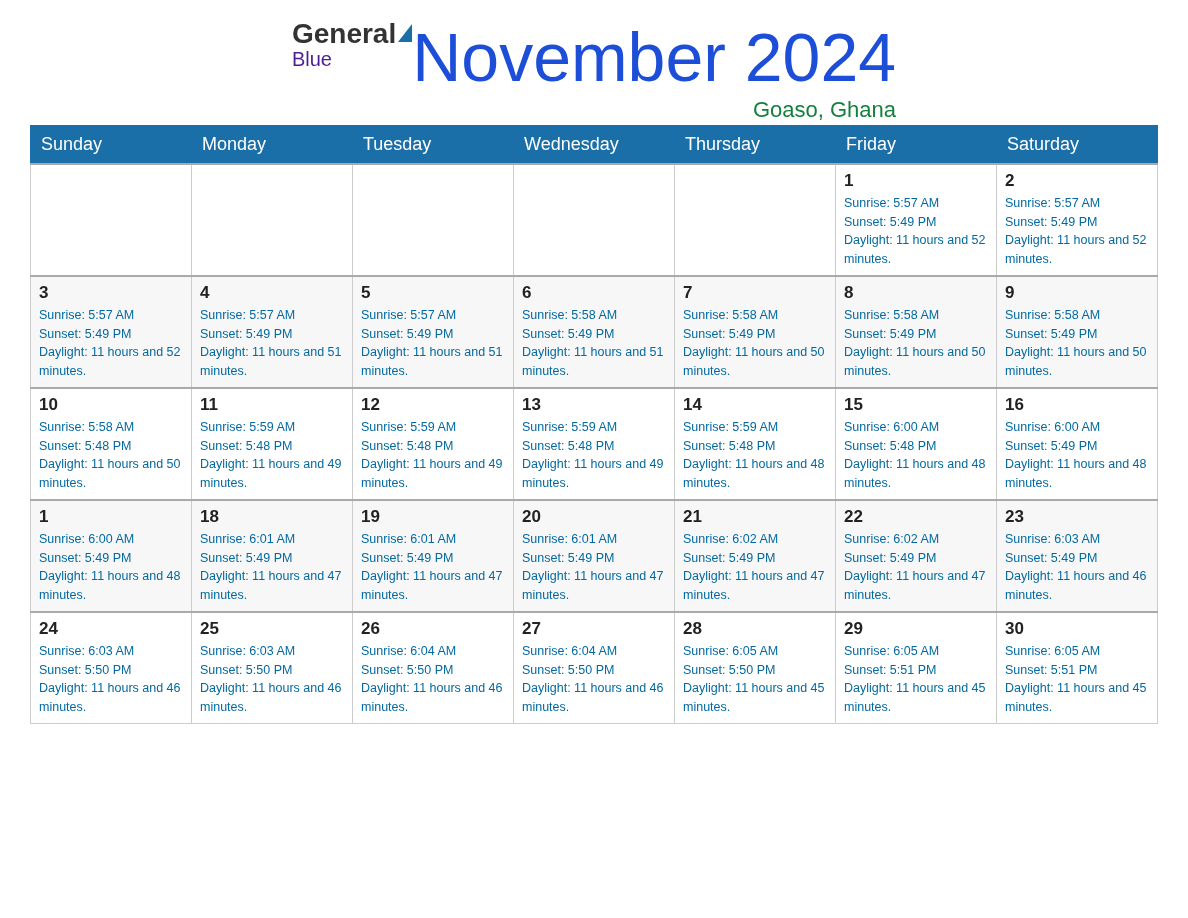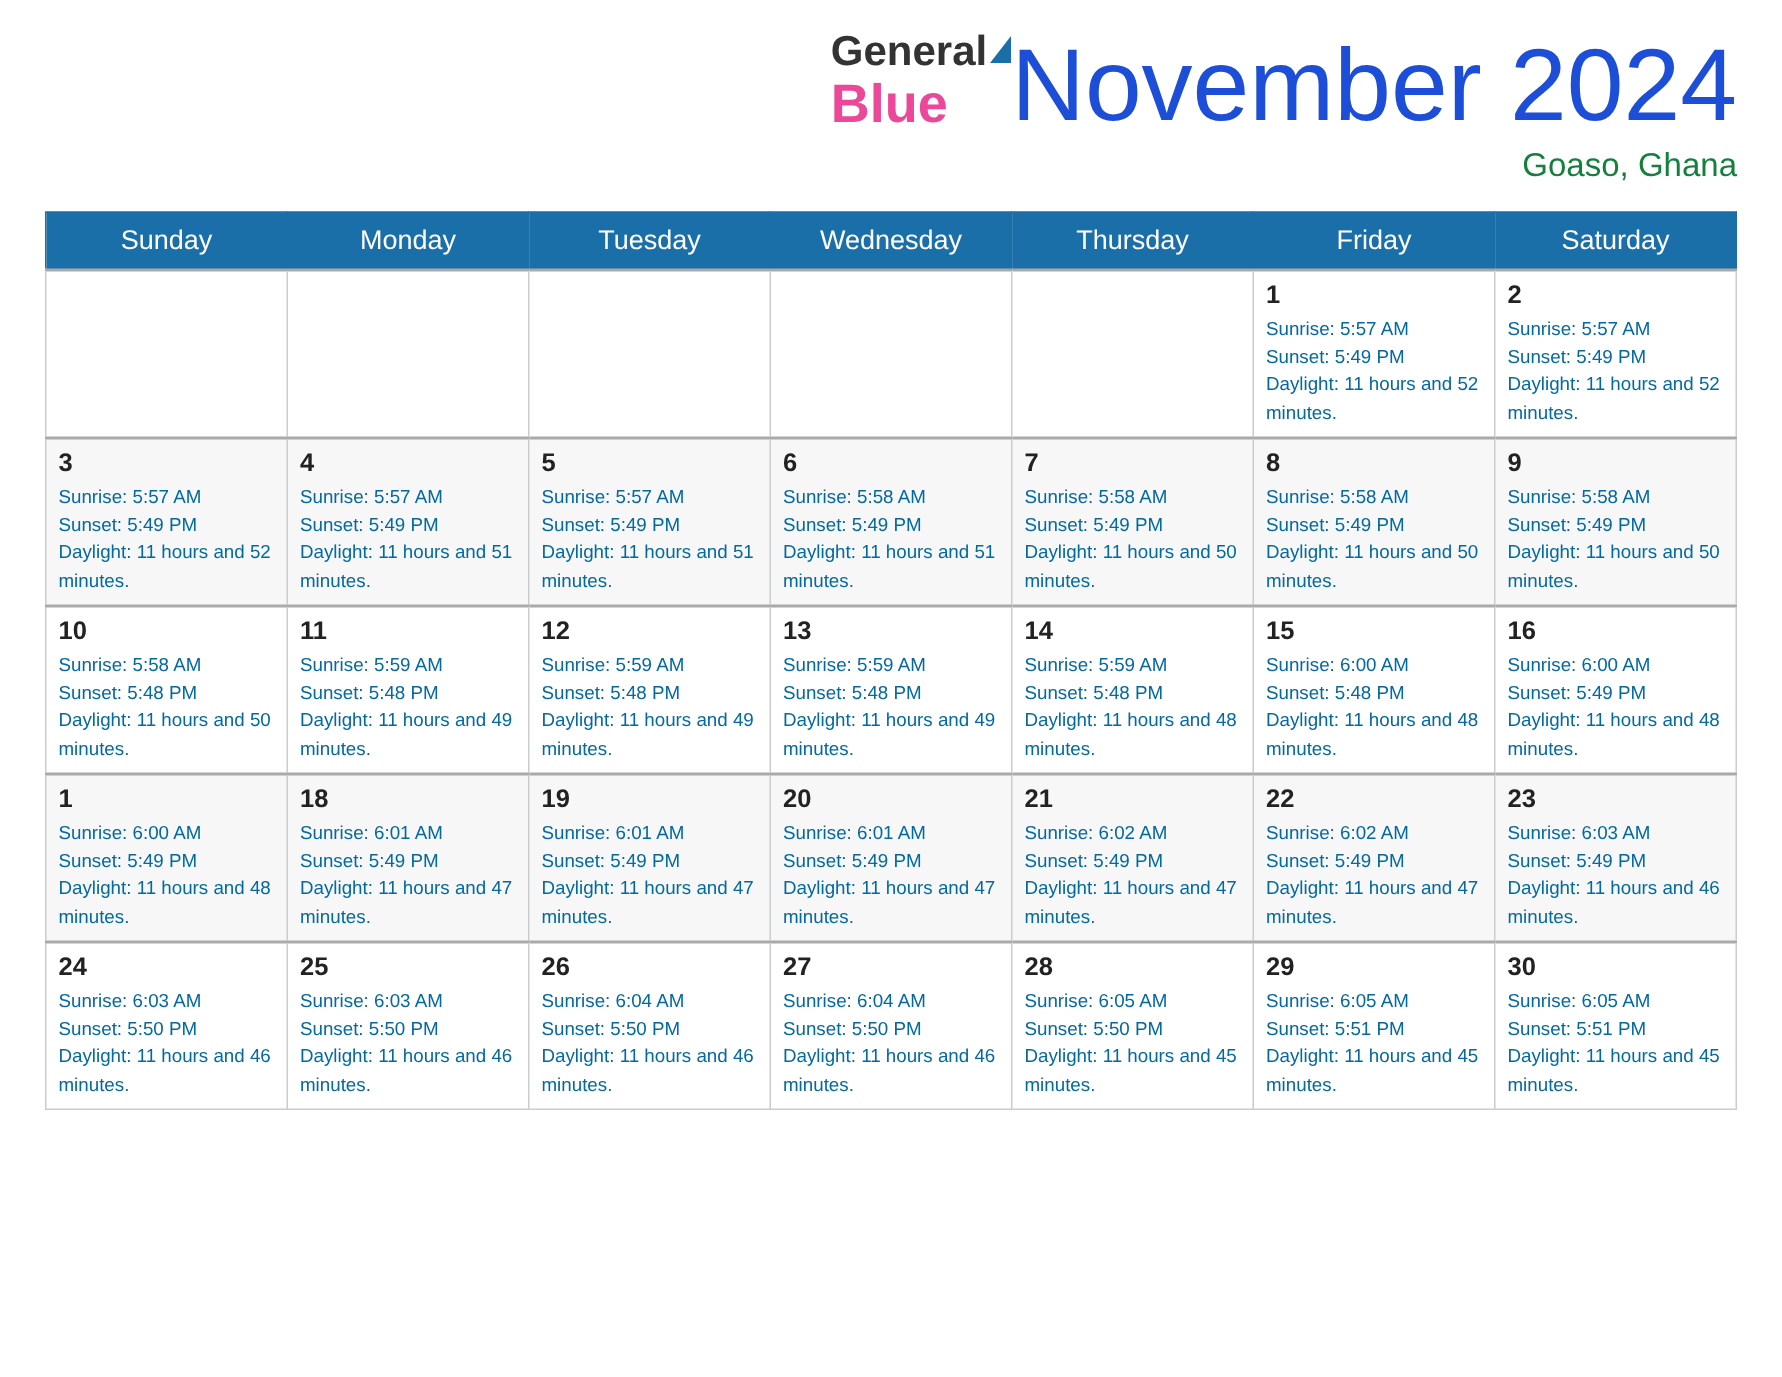--- a/index.html
+++ b/index.html
@@ -5,23 +5,23 @@
     * { box-sizing: border-box; margin: 0; padding: 0; }
     body {
       font-family: Arial, sans-serif;
       background: #fff;
       padding: 20px 30px;
       width: 1188px;
       min-height: 918px;
     }
     .header-area {
       display: flex;
-      justify-content: flex-end;
+      justify-content: center;
       align-items: flex-start;
-      margin-bottom: 18px;
+      margin-bottom: 2px;
     }
     .logo-area {
       display: flex;
       flex-direction: column;
       align-items: flex-start;
     }
     .logo-text {
       display: flex;
       align-items: center;
       font-size: 28px;
@@ -33,23 +33,23 @@
     .logo-arrow {
       width: 0;
       height: 0;
       border-left: 14px solid transparent;
       border-bottom: 18px solid #1a6fa8;
       display: inline-block;
       margin-left: 2px;
       margin-top: -2px;
     }
     .logo-blue {
-      color: #ec4899;
-      font-size: 36px;
-      font-weight: bold;
+      color: #4c1d95;
+      font-size: 20px;
+      font-weight: normal;
     }
     .title-area {
       text-align: right;
     }
     .month-title {
       font-size: 68px;
       font-weight: normal;
       color: #1d4ed8;
       line-height: 1.1;
     }
@@ -62,21 +62,21 @@
       width: 100%;
       border-collapse: collapse;
       border: 1px solid #aaa;
     }
     .calendar-table th {
       background-color: #1a6fa8;
       color: #fff;
       padding: 8px 10px;
       font-size: 18px;
       font-weight: normal;
-      text-align: center;
+      text-align: left;
       border: 1px solid #1a6fa8;
     }
     .calendar-table td {
       vertical-align: top;
       padding: 6px 8px;
       border: 1px solid #ccc;
       width: calc(100% / 7);
       min-height: 100px;
       background: #fff;
     }

